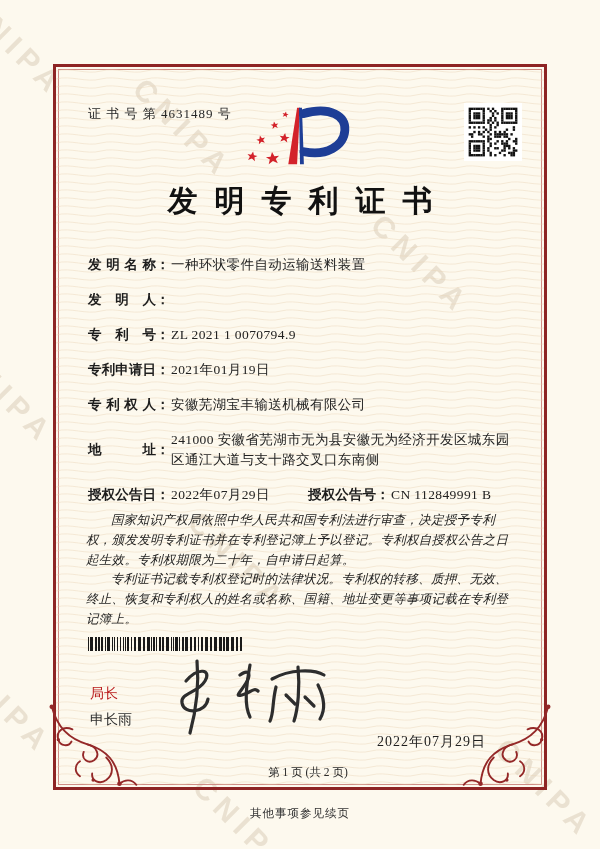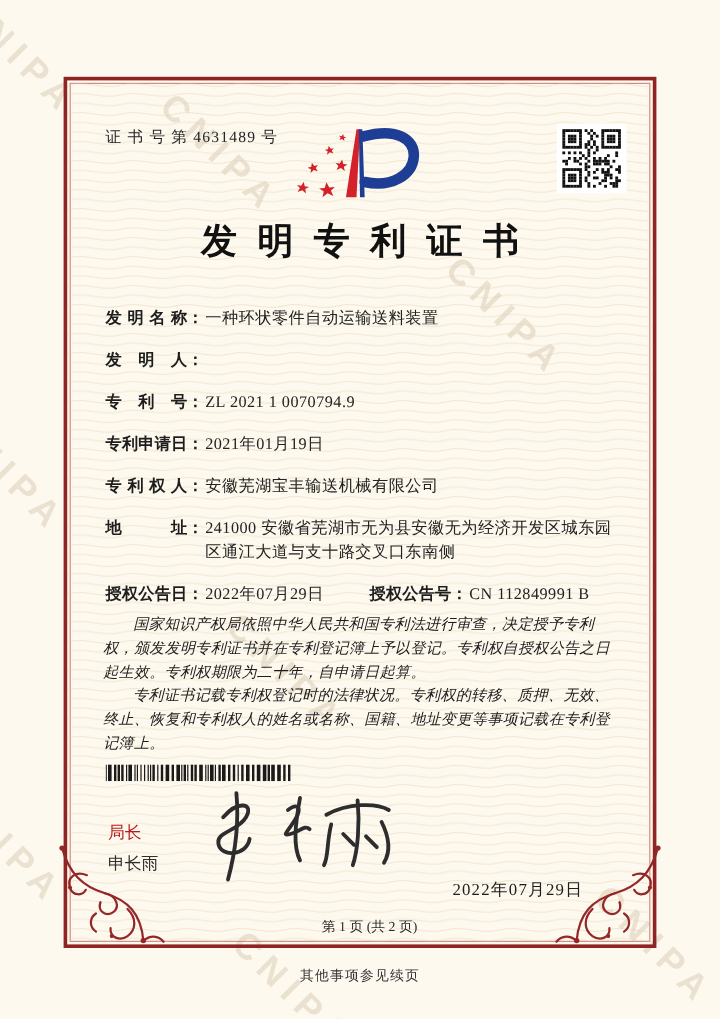--- a/index.html
+++ b/index.html
@@ -38,21 +38,21 @@
   .cert-no{ position:absolute; left:32px; top:38px; font-size:13px; letter-spacing:1px; color:#262626; }
   .logo{ position:absolute; left:50%; top:33px; transform:translateX(-50%); width:118px; height:78px; }
   .qr{ position:absolute; right:22px; top:36px; width:58px; height:58px; background:#fff; }
   .title{
     position:absolute; top:114px; left:0; right:0;
     text-align:center; font-size:30px; font-weight:bold;
     letter-spacing:17px; text-indent:17px; color:#111;
   }
   
   .fields{ position:absolute; left:32px; right:34px; top:188px; font-size:13.5px; }
-  .frow{ display:flex; align-items:flex-start; line-height:20px; margin-bottom:15px; }
+  .frow{ display:flex; align-items:center; line-height:20px; margin-bottom:15px; }
   .flabel{
     display:inline-block; width:68px; flex:none;
     text-align:justify; text-align-last:justify; font-weight:600; color:#1d1d1d;
   }
   .fcolon{ flex:none; width:15px; font-weight:600; }
   .fvalue{ flex:1; letter-spacing:.4px; }
   .fvalue.wide{ width:137px; flex:none; }
   
   .paras{ position:absolute; left:30px; right:28px; top:444px; font-size:12.5px; }
   .paras p{

